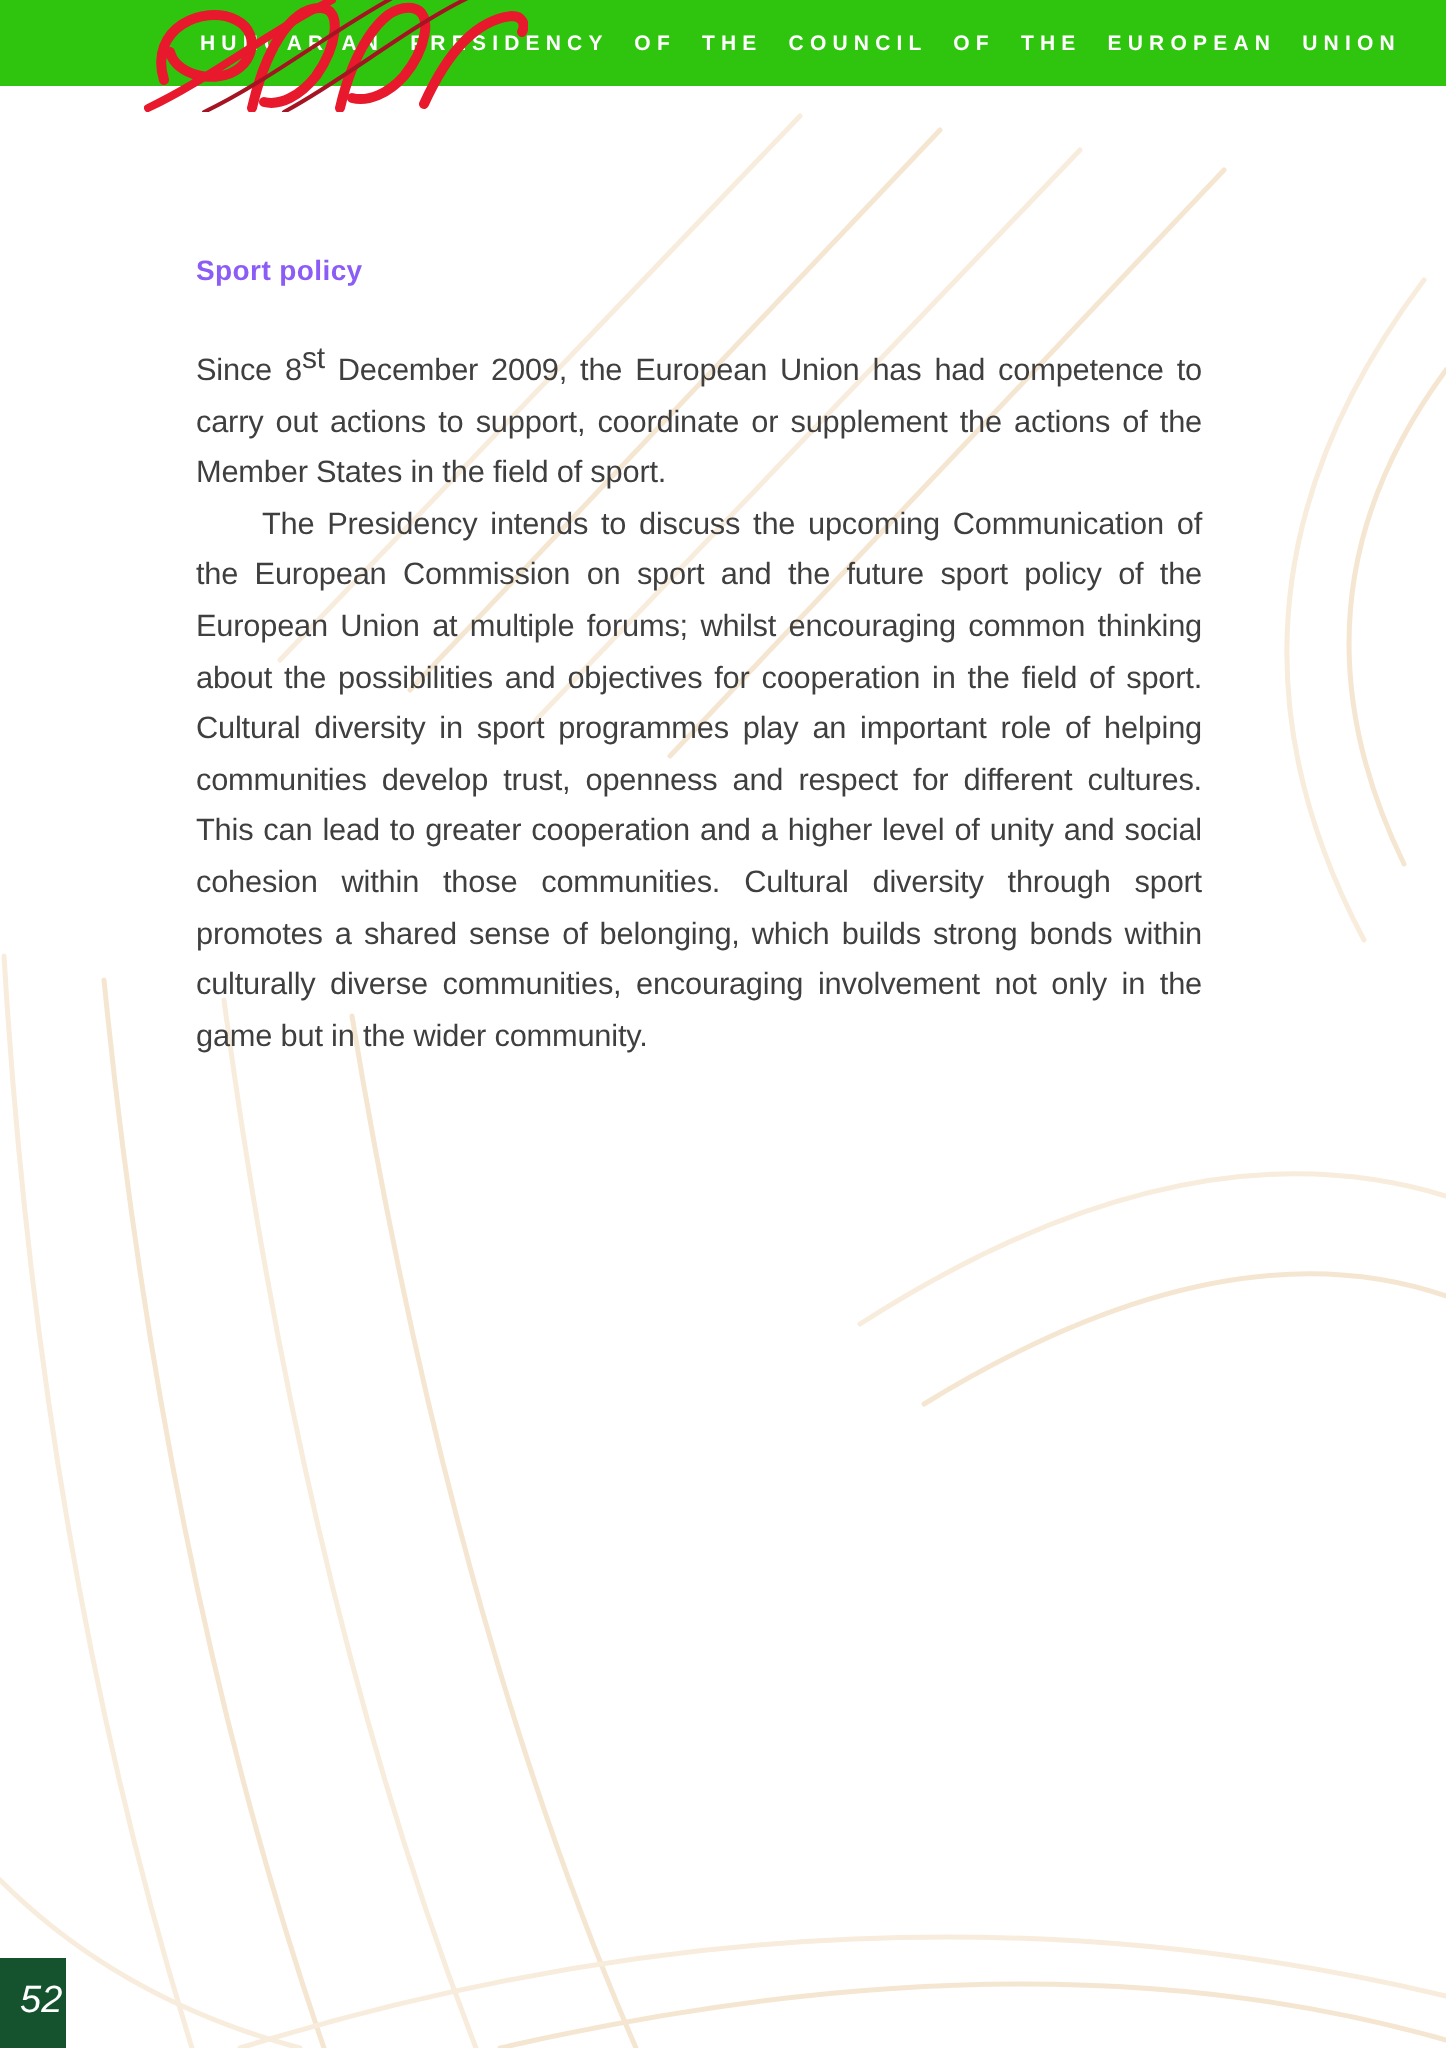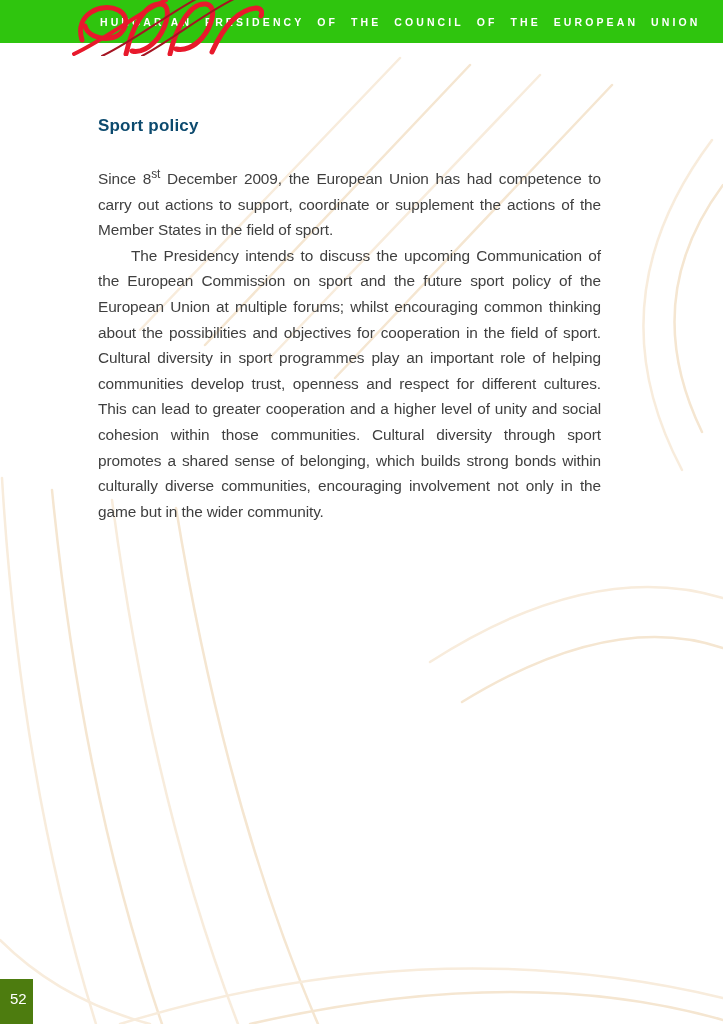--- a/index.html
+++ b/index.html
@@ -53,54 +53,55 @@
   }
   
   .content {
     position: absolute;
     left: 98px;
     top: 112px;
     width: 503px;
     color: #3f3f3f;
   }
   .section-heading {
-    margin: 4px 0 30px 0;
-    font-size: 17px;
+    margin: 15px 0 30px 0;
+    font-size: 14px;
     font-weight: bold;
-    color: #0c4a6e;
+    color: #8b5cf6;
     letter-spacing: 0.2px;
   }
   .body-para {
     margin: 0;
     font-size: 15.4px;
     line-height: 25.6px;
     text-align: justify;
     letter-spacing: -0.1px;
     font-weight: 400;
   }
   .body-para.indent {
     text-indent: 33px;
   }
   .body-para sup {
-    font-size: 12px;
+    font-size: 15px;
     line-height: 0;
     vertical-align: super;
   }
   
   .pagenum-badge {
     position: absolute;
     left: 0;
     top: 979px;
     width: 33px;
     height: 45px;
-    background: #4d7c0f;
+    background: #14532d;
     color: #ffffff;
-    font-size: 15px;
+    font-size: 19px;
     box-sizing: border-box;
     padding: 11px 0 0 10px;
+    font-style: italic;
   }
 </style>
 </head>
 <body>
 
 <div class="page">
 
   <svg class="watermark" viewBox="0 0 723 1024">
     <g fill="none" stroke="#f8ecdc" stroke-width="2.5" stroke-linecap="round">
 

